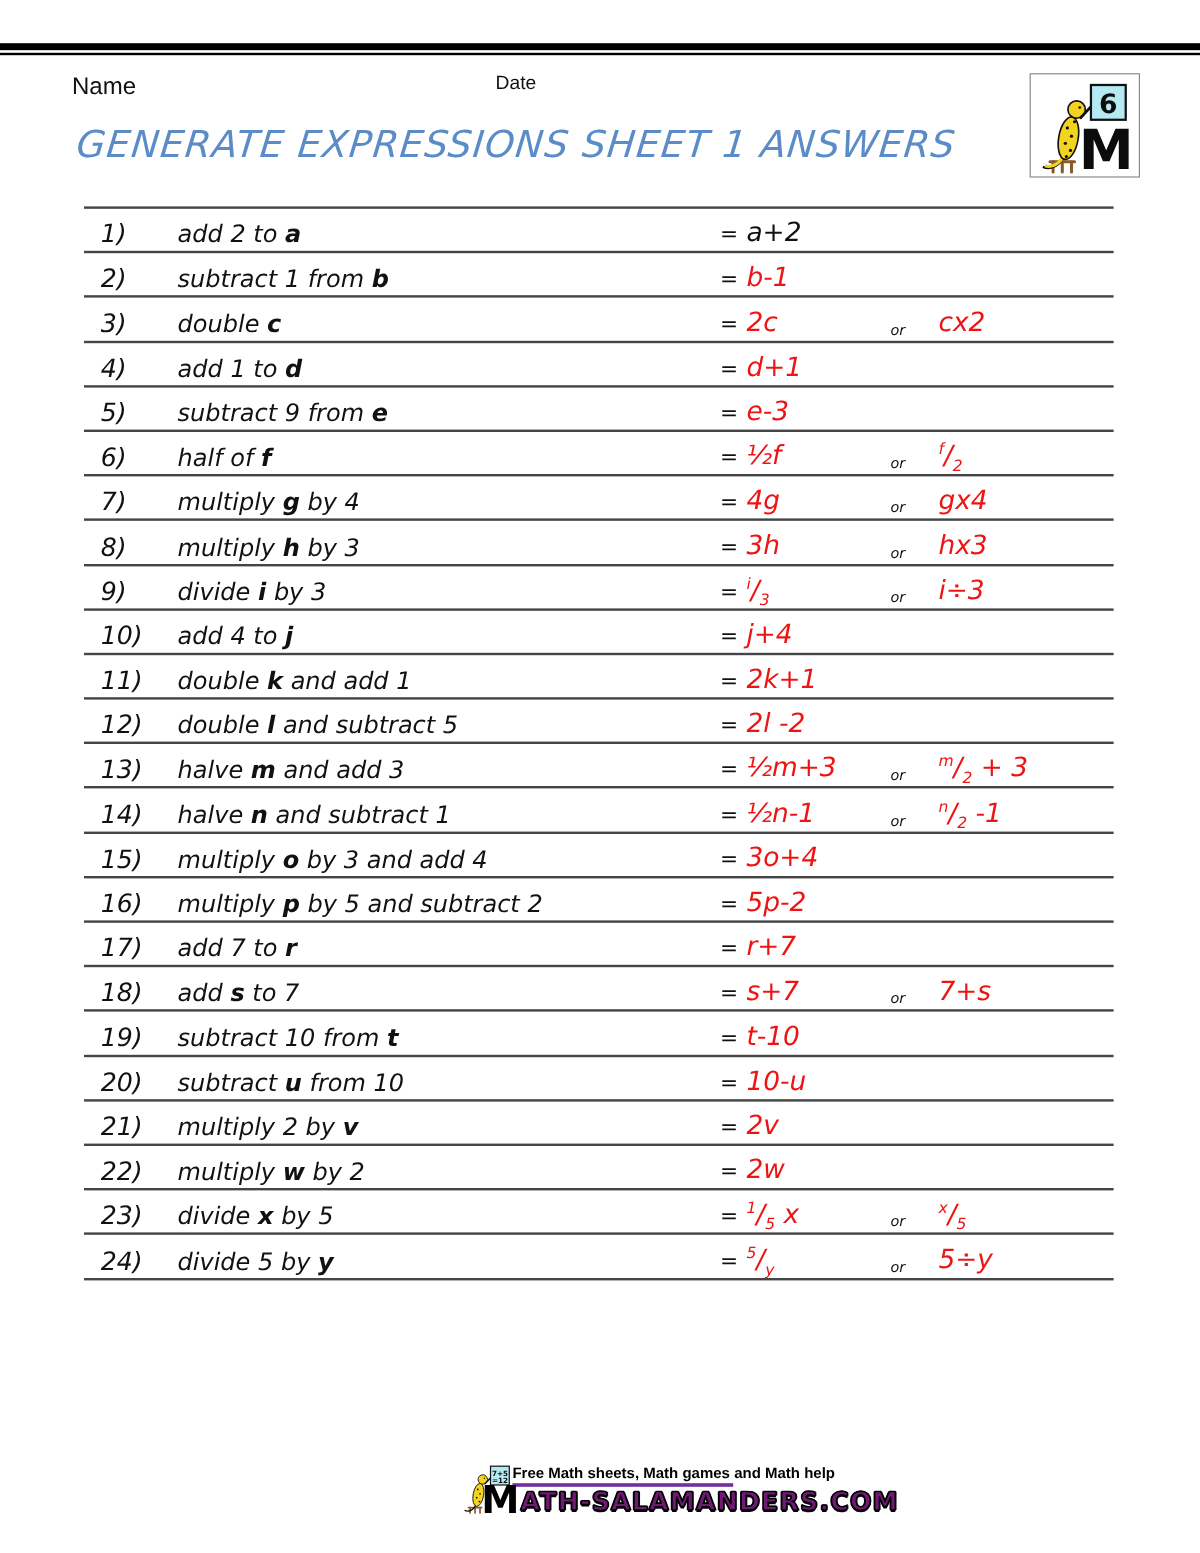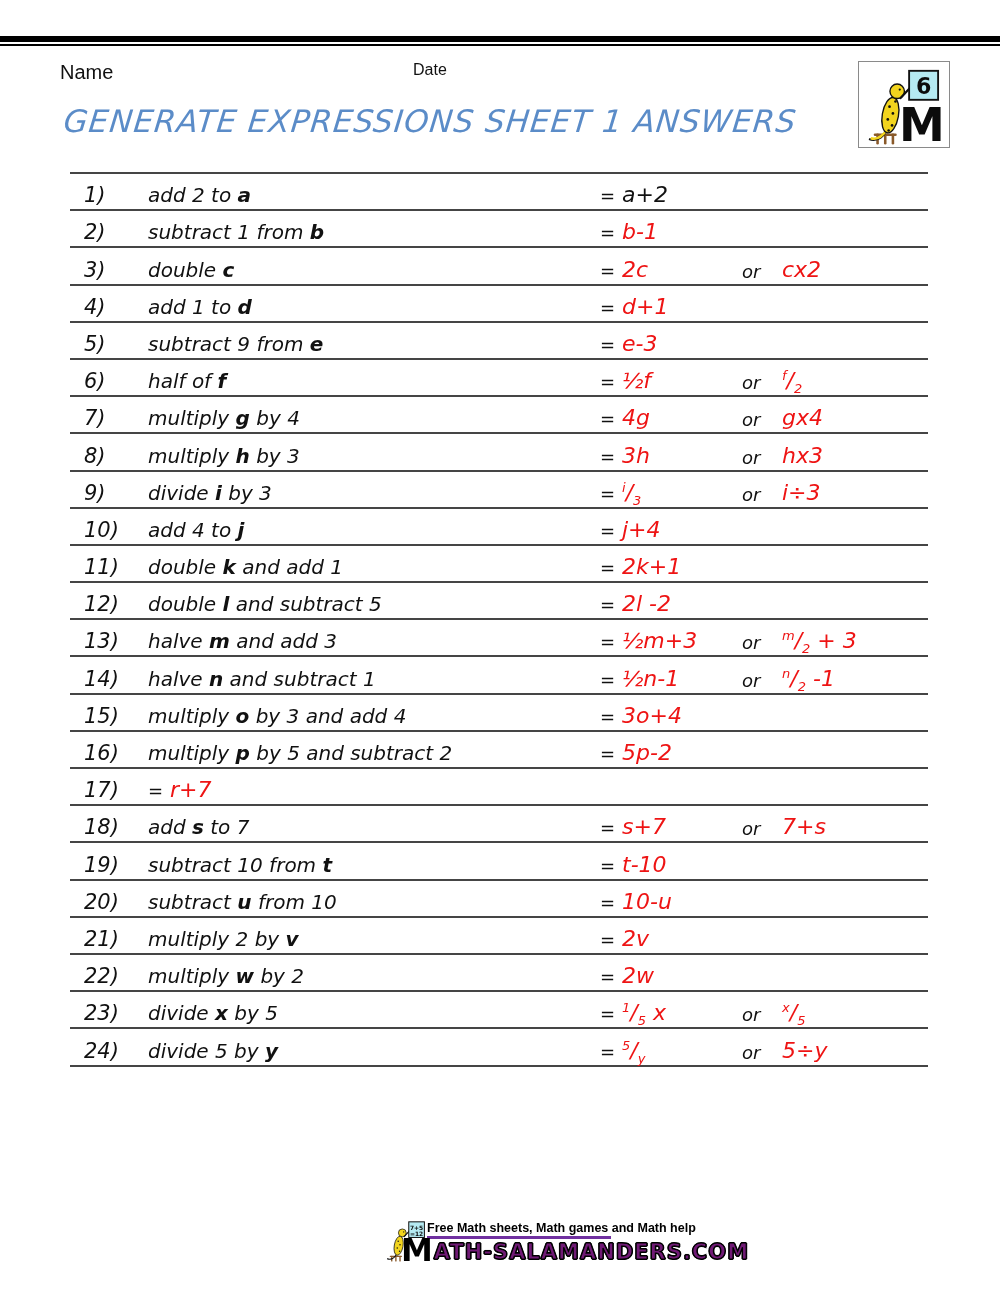--- a/index.html
+++ b/index.html
@@ -56,21 +56,21 @@
     height:37.2px;box-sizing:border-box;
     border-bottom:2px solid var(--line-gray);
     padding-bottom:2px;
     font-family:"DejaVu Sans",sans-serif;
     font-style:italic;
   }
   .col-num{width:78px;padding-left:14px;font-size:21px;box-sizing:border-box;}
   .col-q{width:452px;font-size:20px;}
   .col-eq{width:22px;font-size:18px;padding-bottom:1px;}
   .col-ans{width:120px;font-size:22px;color:var(--answer-red);white-space:nowrap;}
-  .col-or{width:40px;font-size:18px;color:var(--ink);}
+  .col-or{width:40px;font-size:12px;color:var(--ink);}
   .col-alt{flex:1;font-size:22px;color:var(--answer-red);white-space:nowrap;}
   .ans-black{color:var(--ink);}
   .qa-row .b{font-weight:700;}
   .qa-row sup{font-size:13px;line-height:0;}
   .qa-row sub{font-size:13px;line-height:0;}
 
   
   .footer{position:absolute;left:0;top:1212px;width:1000px;height:70px;}
   .footer-logo{position:absolute;left:383px;top:6px;}
   .footer-tagline{
@@ -272,20 +272,21 @@
       <div class="qa-row">
         <div class="col-num">16)</div>
         <div class="col-q"><span>multiply </span><span class="b">p</span><span> by 5 and subtract 2</span></div>
         <div class="col-eq">=</div>
         <div class="col-ans"><span>5p-2</span></div>
         <div class="col-or"></div>
         <div class="col-alt"></div>
       </div>
       <div class="qa-row">
         <div class="col-num">17)</div>
+        <div class="col-q"><span>add 7 to </span><span class="b">r</span></div>
         <div class="col-eq">=</div>
         <div class="col-ans"><span>r+7</span></div>
         <div class="col-or"></div>
         <div class="col-alt"></div>
       </div>
       <div class="qa-row">
         <div class="col-num">18)</div>
         <div class="col-q"><span>add </span><span class="b">s</span><span> to 7</span></div>
         <div class="col-eq">=</div>
         <div class="col-ans"><span>s+7</span></div>

